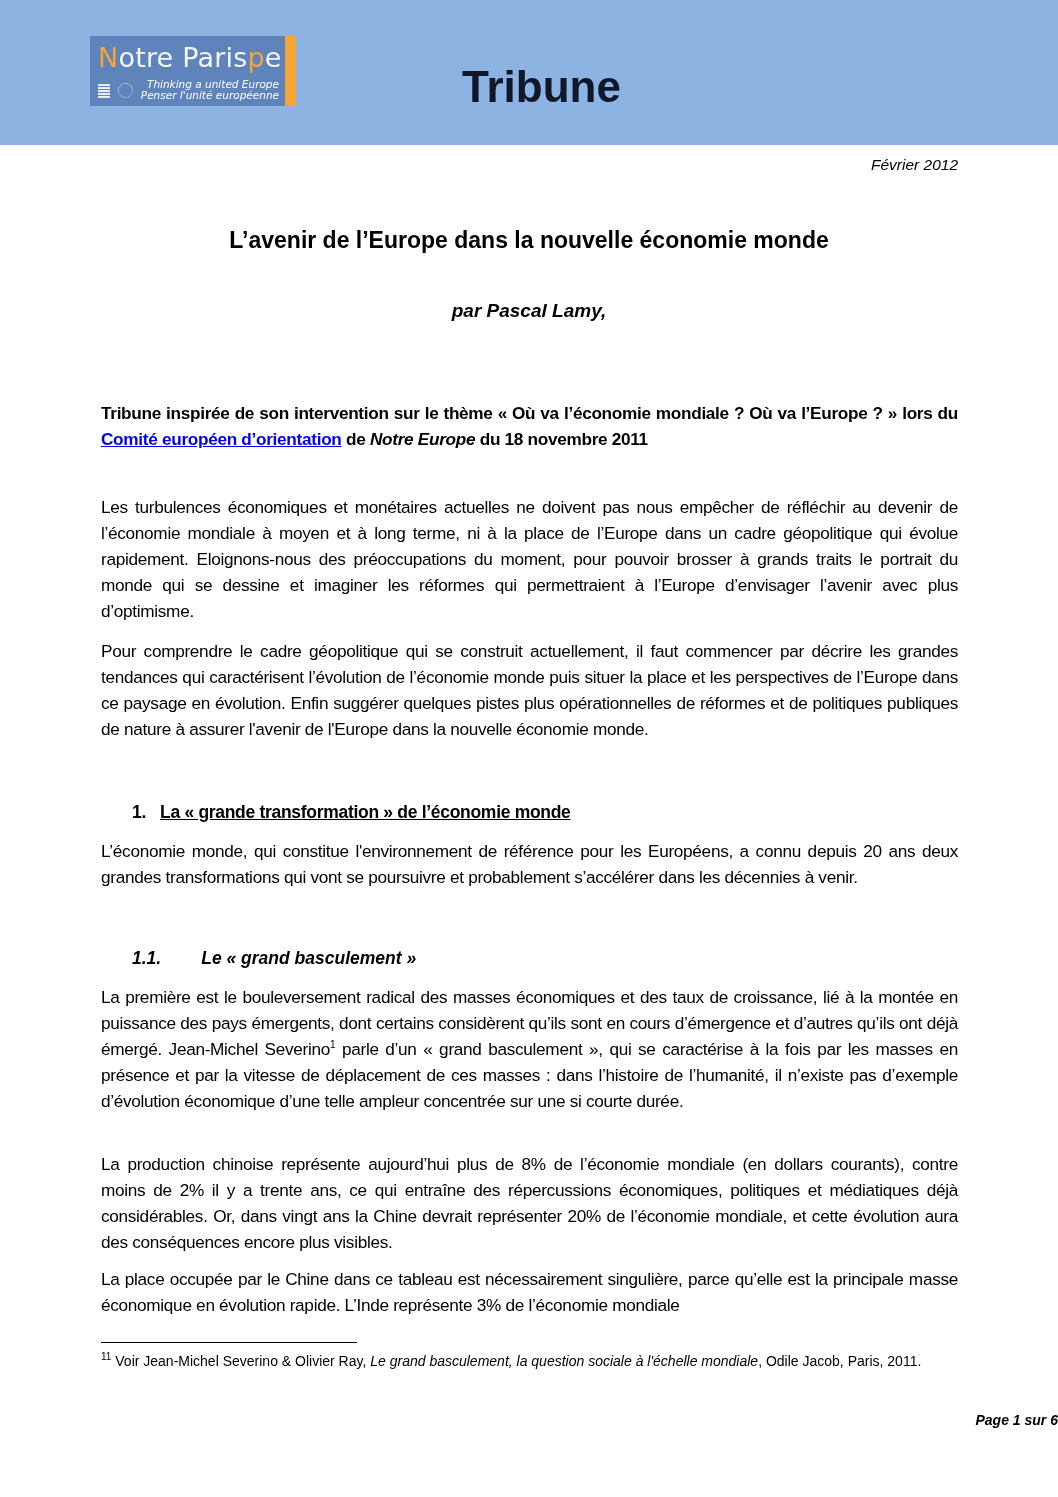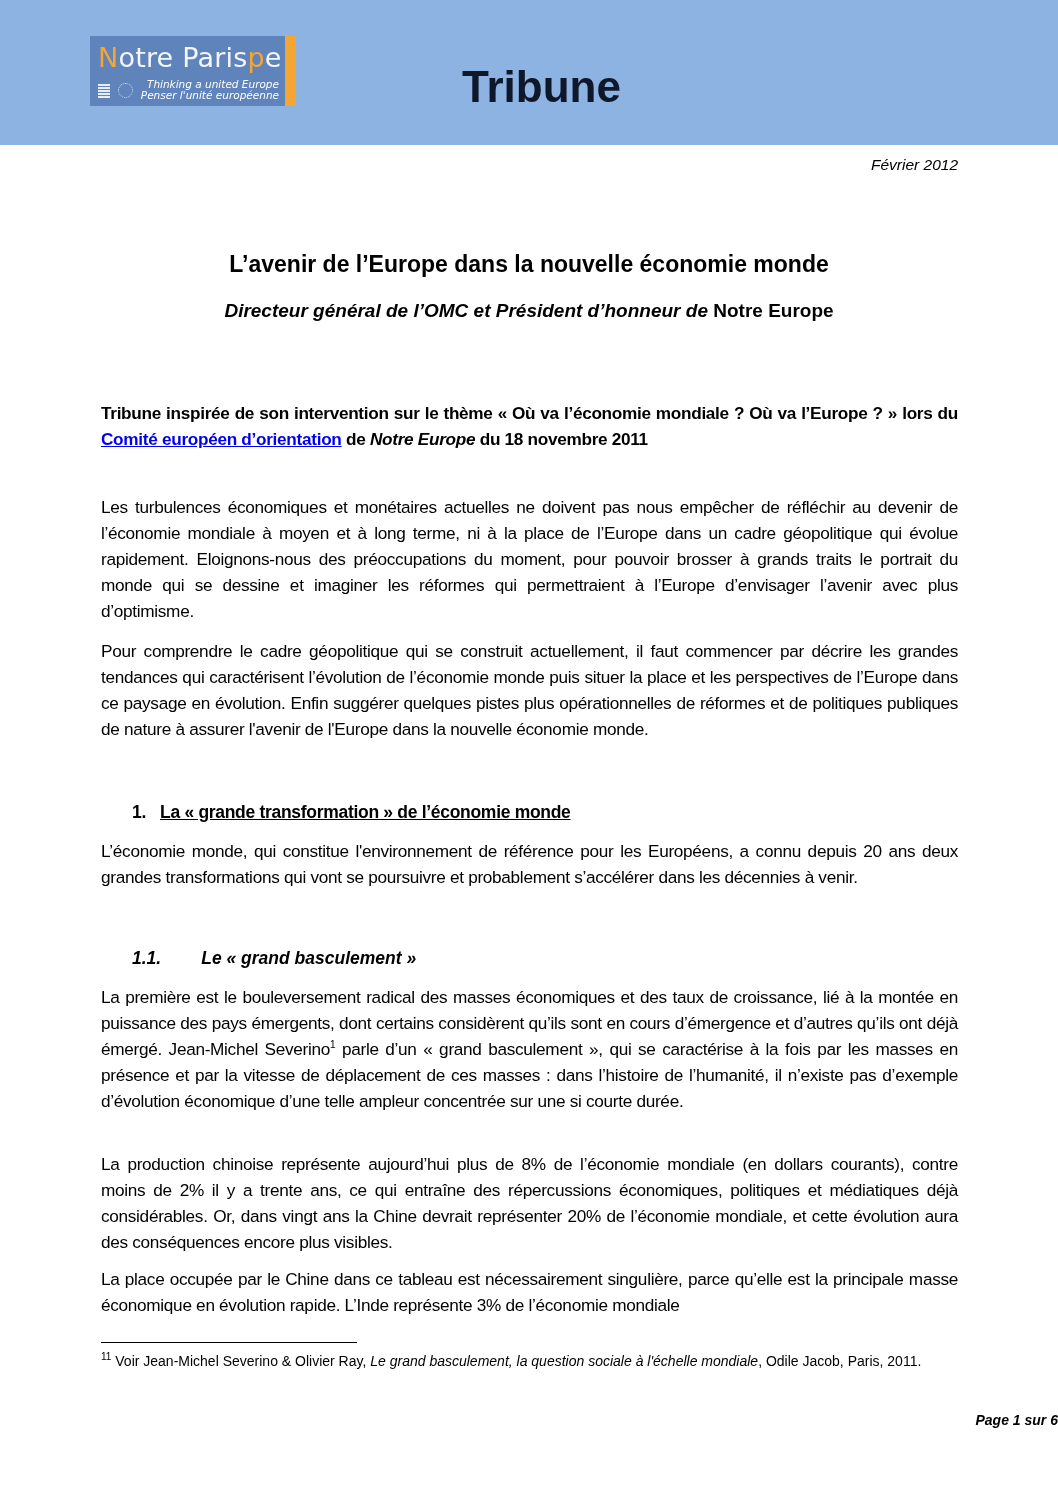--- a/index.html
+++ b/index.html
@@ -39,21 +39,21 @@
       border: 1px dotted #dbe5f3; border-radius: 50%;
     }
     .tribune {
       position: absolute; left: 462px; top: 62px; font-size: 44px; font-weight: bold; color: #0f172a;
     }
     .date {
       position: absolute; right: 100px; top: 156px; font-size: 15.5px; font-style: italic;
     }
     .title {
       position: absolute; left: 0; width: 1058px; top: 227px; text-align: center;
-      font-size: 23px; font-weight: bold; margin-top: 24px;
+      font-size: 23px; font-weight: bold;
     }
     .author {
       position: absolute; left: 0; width: 1058px; top: 297px; text-align: center;
       font-size: 19px; font-weight: bold; font-style: italic; line-height: 28px;
     }
     .author .upright { font-style: normal; }
     .text {
       position: absolute; left: 101px; width: 857px; font-size: 17.2px; line-height: 26px;
       text-align: justify; letter-spacing: -0.3px;
     }
@@ -94,21 +94,21 @@
   </div>
   <div class="logo-bar"></div>
   <div class="tribune">Tribune</div>
 </div>
 
 <div class="date">Février 2012</div>
 
 <div class="title">L’avenir de l’Europe dans la nouvelle économie monde</div>
 
 <div class="author">
-  <div><span>Directeur général de l’OMC et Président d’honneur de </span><span class="upright">Notre Europe</span></div>
+  <div>par Pascal Lamy,</div>
 </div>
 
 <div class="text bold" style="top:400px;"><span>Tribune inspirée de son intervention sur le thème « Où va l’économie mondiale ? Où va l’Europe ? » lors du </span><span class="link">Comité européen d’orientation</span><span> de </span><i>Notre Europe</i><span> du 18 novembre 2011</span></div>
 
 <div class="text" style="top:494px;">Les turbulences économiques et monétaires actuelles ne doivent pas nous empêcher de réfléchir au devenir de l’économie mondiale à moyen et à long terme, ni à la place de l’Europe dans un cadre géopolitique qui évolue rapidement. Eloignons-nous des préoccupations du moment, pour pouvoir brosser à grands traits le portrait du monde qui se dessine et imaginer les réformes qui permettraient à l’Europe d’envisager l’avenir avec plus d’optimisme.</div>
 <div class="text" style="top:638px;">Pour comprendre le cadre géopolitique qui se construit actuellement, il faut commencer par décrire les grandes tendances qui caractérisent l’évolution de l’économie monde puis situer la place et les perspectives de l’Europe dans ce paysage en évolution. Enfin suggérer quelques pistes plus opérationnelles de réformes et de politiques publiques de nature à assurer l'avenir de l'Europe dans la nouvelle économie monde.</div>
 
 <div class="h1"><span>1.</span><span class="lab">La « grande transformation » de l’économie monde</span></div>
 <div class="text" style="top:838px;">L’économie monde, qui constitue l'environnement de référence pour les Européens, a connu depuis 20 ans deux grandes transformations qui vont se poursuivre et probablement s’accélérer dans les décennies à venir.</div>
 

